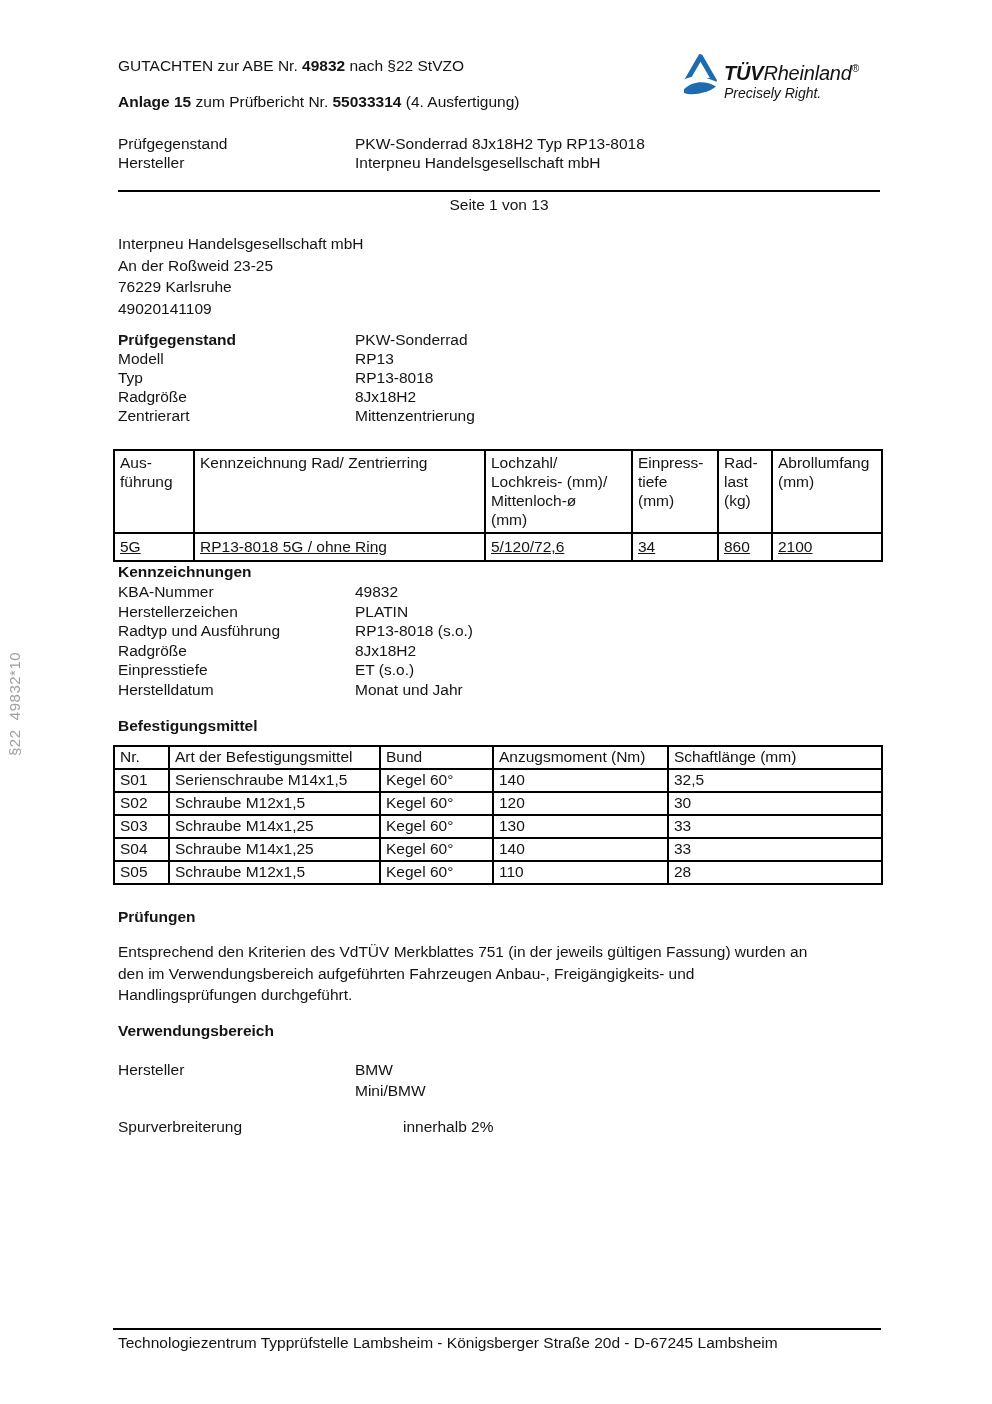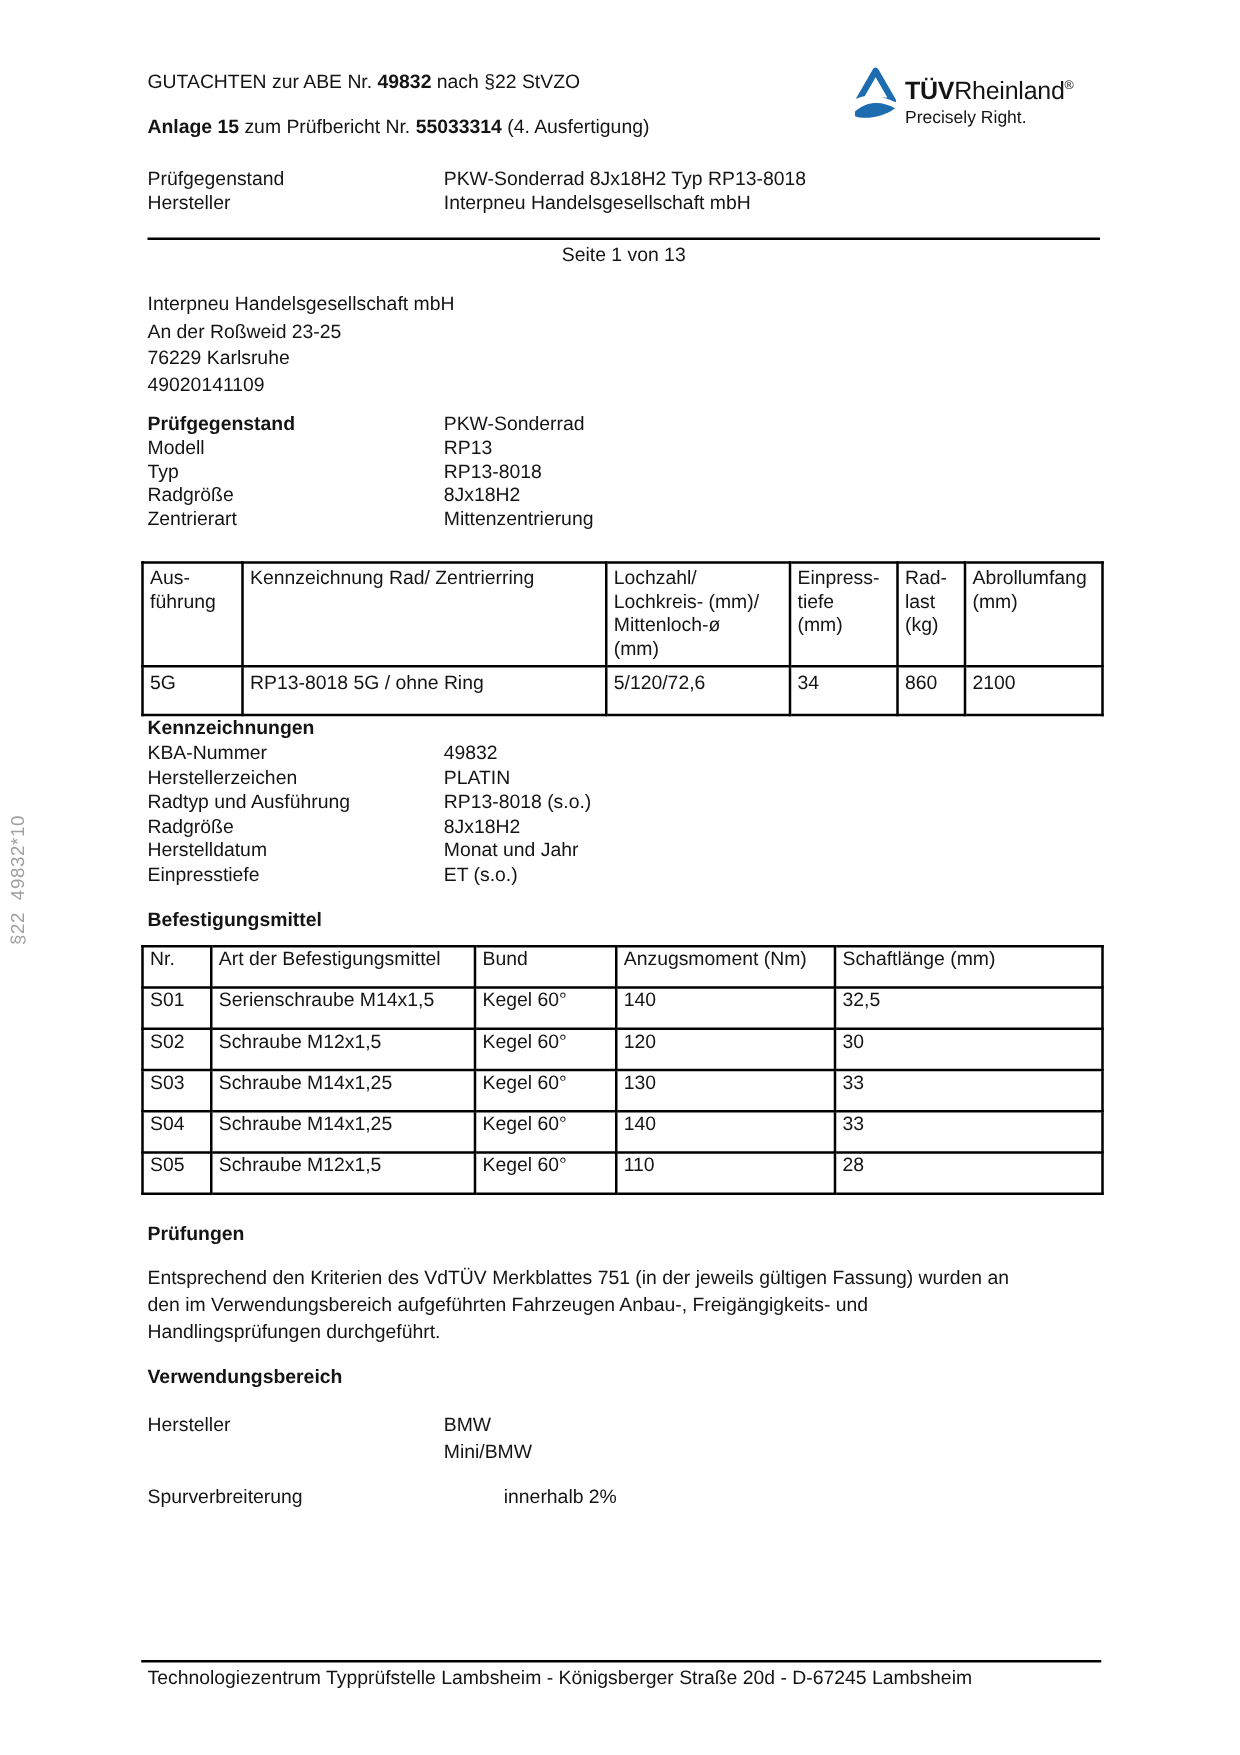--- a/index.html
+++ b/index.html
@@ -41,30 +41,30 @@
   th, td {
     border: 2px solid #000;
     text-align: left; vertical-align: top;
     font-weight: 400;
     padding: 2px 5px 3px 5px;
     line-height: 19px;
     overflow: hidden;
   }
   .wheel-table { margin-top: 24px; }
   .wheel-table th { white-space: pre-line; }
-  .wheel-table td { padding-top: 3px; padding-bottom: 15px; }
+  .wheel-table td { padding-top: 3px; padding-bottom: 4px; text-decoration: underline; }
 
   .sec-title { font-weight: 700; line-height: 19px; }
   .kennz-title { }
   .kennz-rows { margin-top: 1px; }
   .kennz-rows .pair { line-height: 19.5px; }
 
   .befest-title { margin-top: 17px; }
   .befest-table { margin-top: 10px; }
-  .befest-table th, .befest-table td { line-height: 18px; padding: 1px 5px 12px 5px; }
+  .befest-table th, .befest-table td { line-height: 18px; padding: 1px 5px 2px 5px; }
 
   .pruef-title { margin-top: 22px; }
   .para { margin-top: 15px; line-height: 21.5px; white-space: pre-line; }
 
   .verw-title { margin-top: 15px; }
   .verw-hersteller { margin-top: 19px; }
   .verw-hersteller .pair { line-height: 21px; }
   .verw-spur { margin-top: 15px; }
   .verw-spur .pair { line-height: 21px; gap: 48px; }
 
@@ -79,21 +79,21 @@
     position: absolute; left: 6px; top: 756px;
     transform: rotate(-90deg);
     transform-origin: 0 0;
     color: #a0a0a0;
     font-size: 15px;
     white-space: pre;
     letter-spacing: 0.5px;
   }
 
   .logo { position: absolute; left: 684px; top: 52px; display: flex; gap: 7px; }
-  .logo-text { padding-top: 7px; }
+  .logo-text { padding-top: 7px; font-style: italic; }
   .brand { font-size: 20px; line-height: 20px; letter-spacing: -0.2px; white-space: nowrap; }
   .brand .tuv { font-weight: 700; }
   .brand .reg { font-size: 10px; vertical-align: super; }
   .tagline { font-size: 14px; line-height: 15px; margin-top: 2px; }
 </style>
 </head>
 <body>
 
 <div class="side-code">§22  49832*10</div>
 
@@ -215,26 +215,26 @@
     </div>
     <div class="pair">
       <span class="lab">Radtyp und Ausführung</span>
       <span>RP13-8018 (s.o.)</span>
     </div>
     <div class="pair">
       <span class="lab">Radgröße</span>
       <span>8Jx18H2</span>
     </div>
     <div class="pair">
+      <span class="lab">Einpresstiefe</span>
+      <span>ET (s.o.)</span>
+    </div>
+    <div class="pair">
       <span class="lab">Herstelldatum</span>
       <span>Monat und Jahr</span>
-    </div>
-    <div class="pair">
-      <span class="lab">Einpresstiefe</span>
-      <span>ET (s.o.)</span>
     </div>
   </div>
 
   <div class="sec-title befest-title">Befestigungsmittel</div>
 
   <table class="befest-table">
     <colgroup>
       <col style="width:55px">
         <col style="width:211px">
         <col style="width:113px">

